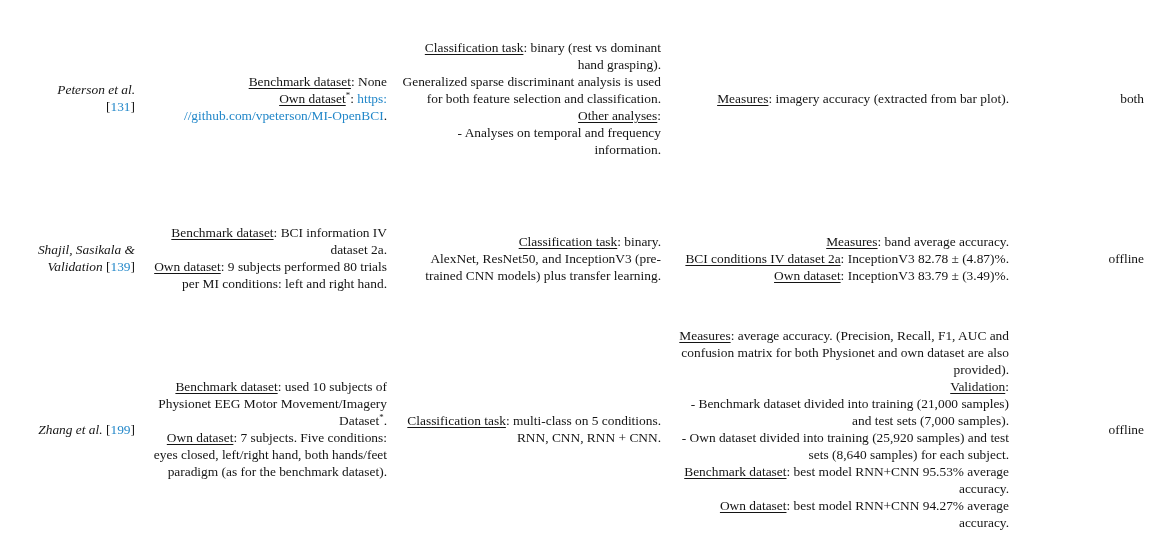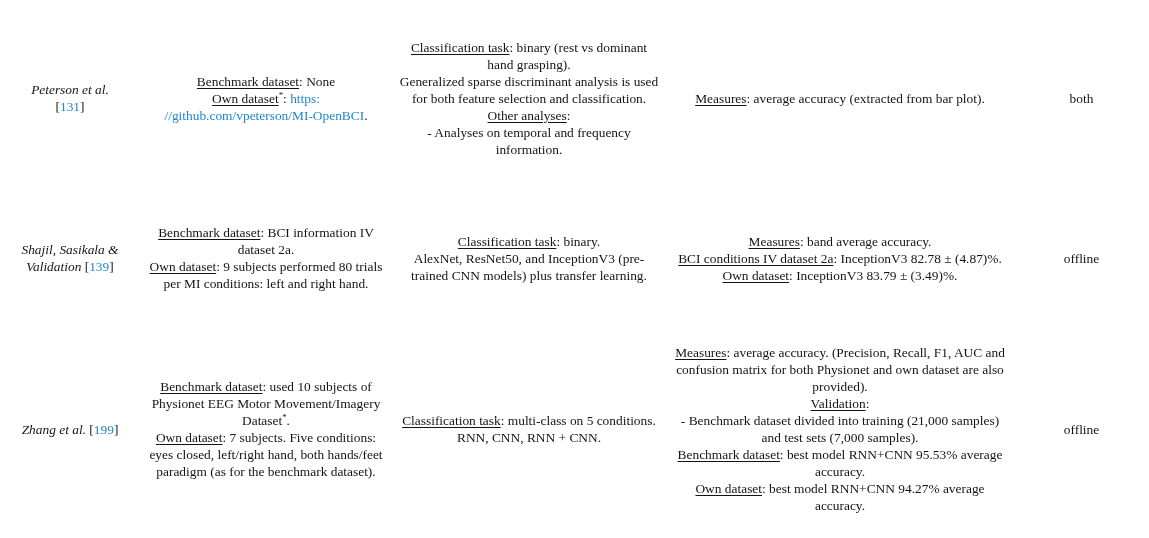--- a/index.html
+++ b/index.html
@@ -24,21 +24,21 @@
     width: 100%;
   }
   .r0 { height: 196px; }
   .r1 { height: 124px; }
   .r2 { height: 218px; }
   .tcell {
     box-sizing: border-box;
     display: flex;
     flex-direction: column;
     justify-content: center;
-    text-align: center;
+    text-align: right;
     padding: 0 5px;
   }
   .c0 { width: 140px; }
   .c1 { width: 252px; }
   .c2 { width: 274px; }
   .c3 { width: 348px; }
   .c4 { width: 135px; }
   .block { display: block; }
   .seg-u { text-decoration: underline; text-underline-offset: 2px; }
   .seg-it { font-style: italic; }
@@ -67,21 +67,21 @@
           <div class="block"><span class="seg-u">Benchmark dataset</span><span>: None</span></div>
           <div class="block"><span class="seg-u">Own dataset</span><span class="seg-sup">*</span><span>: </span><span class="seg-link">https:</span><br><span class="seg-link">//github.com/vpeterson/MI-OpenBCI</span><span>.</span></div>
         </div>
         <div class="tcell c2">
           <div class="block"><span class="seg-u">Classification task</span><span>: binary (rest vs dominant hand grasping).</span></div>
           <div class="block"><span>Generalized sparse discriminant analysis is used for both feature selection and classification.</span></div>
           <div class="block"><span class="seg-u">Other analyses</span><span>:</span></div>
           <div class="block"><span>- Analyses on temporal and frequency information.</span></div>
         </div>
         <div class="tcell c3">
-          <div class="block"><span class="seg-u">Measures</span><span>: average accuracy (extracted from bar plot).</span></div>
+          <div class="block"><span class="seg-u">Measures</span><span>: imagery accuracy (extracted from bar plot).</span></div>
         </div>
         <div class="tcell c4">
           <div class="block"><span>both</span></div>
         </div>
       </div>
       <div class="trow r1">
         <div class="tcell c0">
           <div class="block"><span class="seg-it">Shajil, Sasikala &amp;</span></div>
           <div class="block"><span class="seg-it">Validation</span><span> [</span><span class="seg-link">139</span><span>]</span></div>
         </div>
@@ -111,20 +111,21 @@
           <div class="block"><span class="seg-u">Own dataset</span><span>: 7 subjects. Five conditions: eyes closed, left/right hand, both hands/feet paradigm (as for the benchmark dataset).</span></div>
         </div>
         <div class="tcell c2">
           <div class="block"><span class="seg-u">Classification task</span><span>: multi-class on 5 conditions.</span></div>
           <div class="block"><span>RNN, CNN, RNN + CNN.</span></div>
         </div>
         <div class="tcell c3">
           <div class="block"><span class="seg-u">Measures</span><span>: average accuracy. (Precision, Recall, F1, AUC and confusion matrix for both Physionet and own dataset are also provided).</span></div>
           <div class="block"><span class="seg-u">Validation</span><span>:</span></div>
           <div class="block"><span>- Benchmark dataset divided into training (21,000 samples) and test sets (7,000 samples).</span></div>
+          <div class="block"><span>- Own dataset divided into training (25,920 samples) and test sets (8,640 samples) for each subject.</span></div>
           <div class="block"><span class="seg-u">Benchmark dataset</span><span>: best model RNN+CNN 95.53% average accuracy.</span></div>
           <div class="block"><span class="seg-u">Own dataset</span><span>: best model RNN+CNN 94.27% average accuracy.</span></div>
         </div>
         <div class="tcell c4">
           <div class="block"><span>offline</span></div>
         </div>
       </div>
     </div>
 </div>
 

